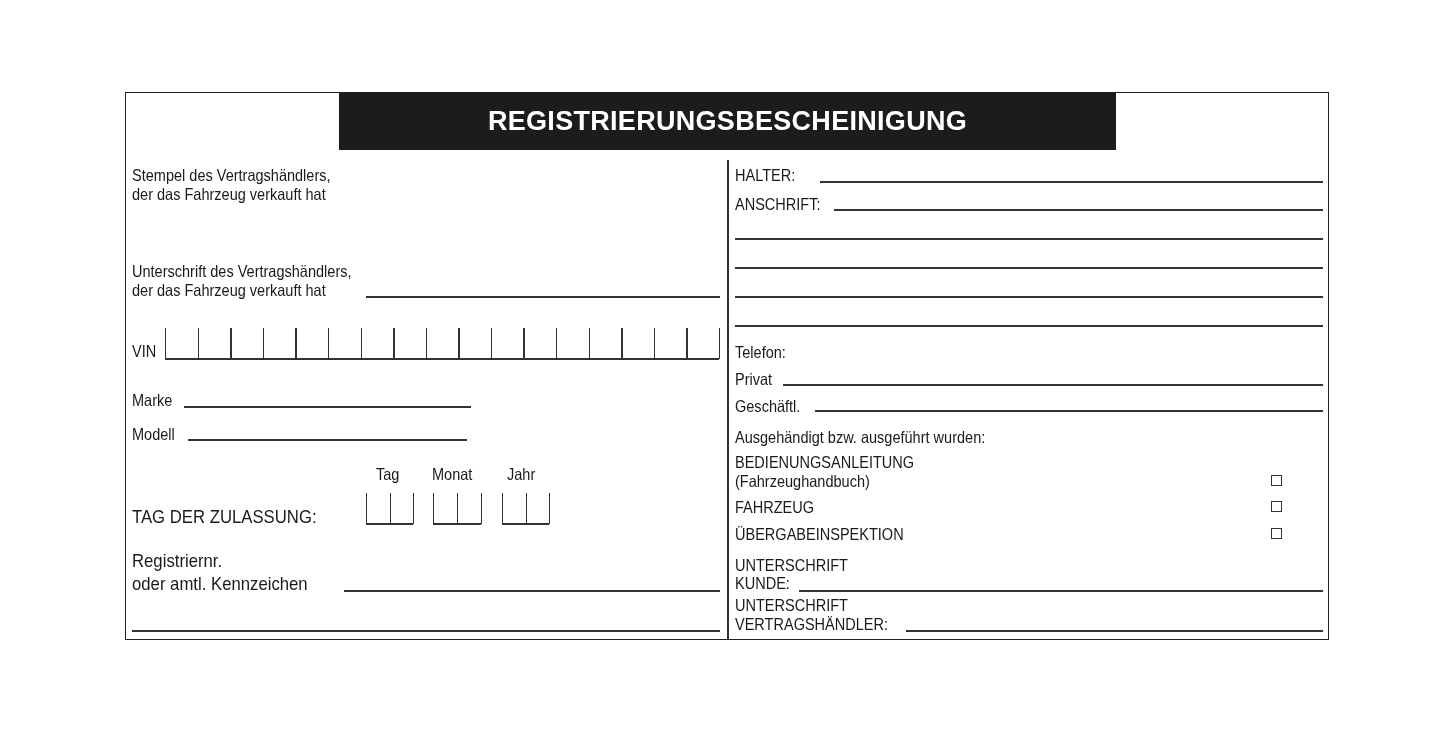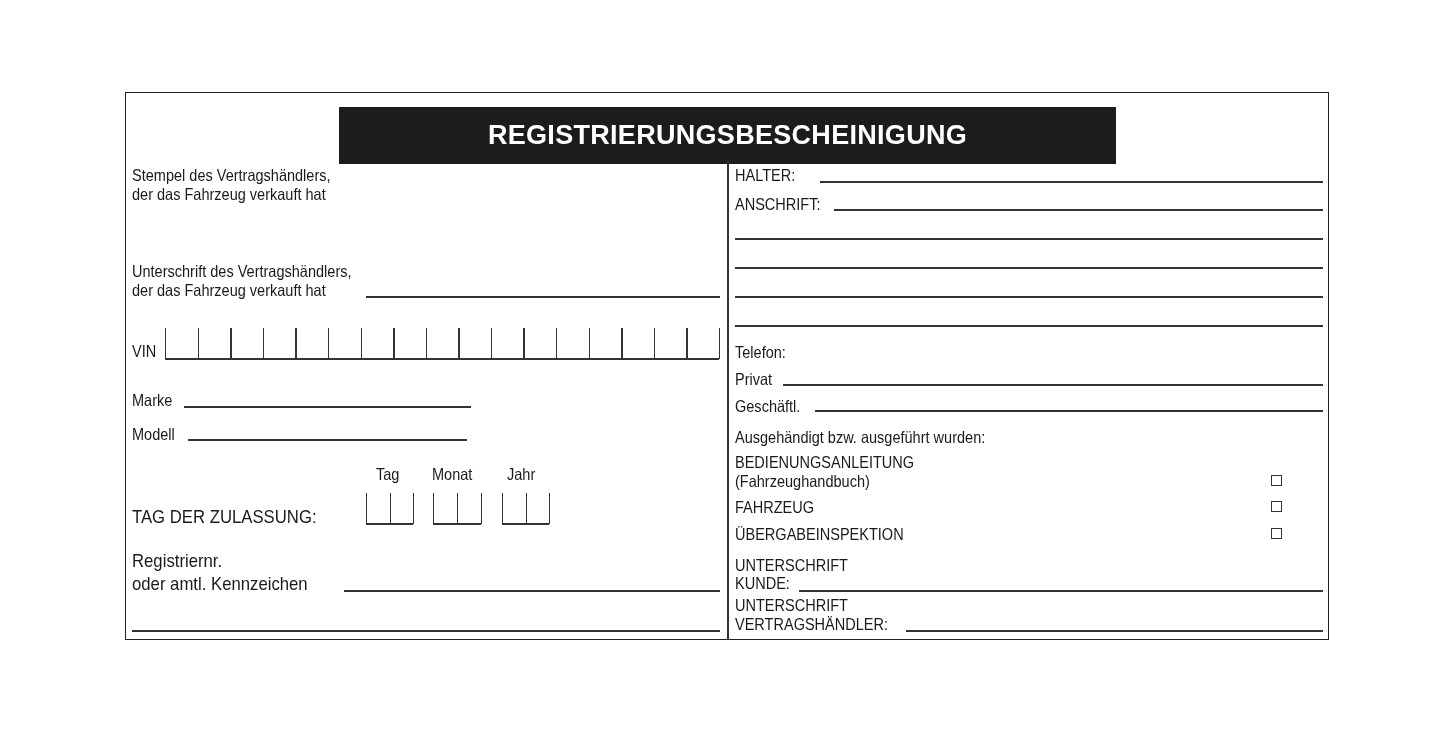--- a/index.html
+++ b/index.html
@@ -1,20 +1,20 @@
 <!DOCTYPE html>
 <html><head>
 <meta charset="utf-8">
 <style>
   html,body{margin:0;padding:0;background:#fff;}
   body{width:1445px;height:753px;position:relative;overflow:hidden;
        font-family:"Liberation Sans","DejaVu Sans",sans-serif;color:#1a1a1a;}
   .form{position:absolute;left:125px;top:92px;width:1204px;height:548px;
         border:1.5px solid #222;box-sizing:border-box;}
-  .title-bar{position:absolute;left:339px;top:107px;width:777px;height:57px;
+  .title-bar{position:absolute;left:339px;top:93px;width:777px;height:57px;
         background:#1c1c1c;color:#fff;display:flex;align-items:center;justify-content:center;
         font-weight:bold;font-size:27px;letter-spacing:0.3px;}
   .divider{position:absolute;left:727px;top:160px;width:1.5px;height:480px;background:#333;}
   .t{position:absolute;font-size:16.5px;line-height:18px;white-space:nowrap;
      transform:scaleX(0.88);transform-origin:left top;}
   .ln{position:absolute;height:1.6px;background:#333;}
   .vline{position:absolute;width:1.4px;background:#333;}
   .cb{position:absolute;width:11px;height:11px;border:1.3px solid #333;box-sizing:border-box;background:#fff;}
   .big{font-size:19px;line-height:22px;}
 </style>

